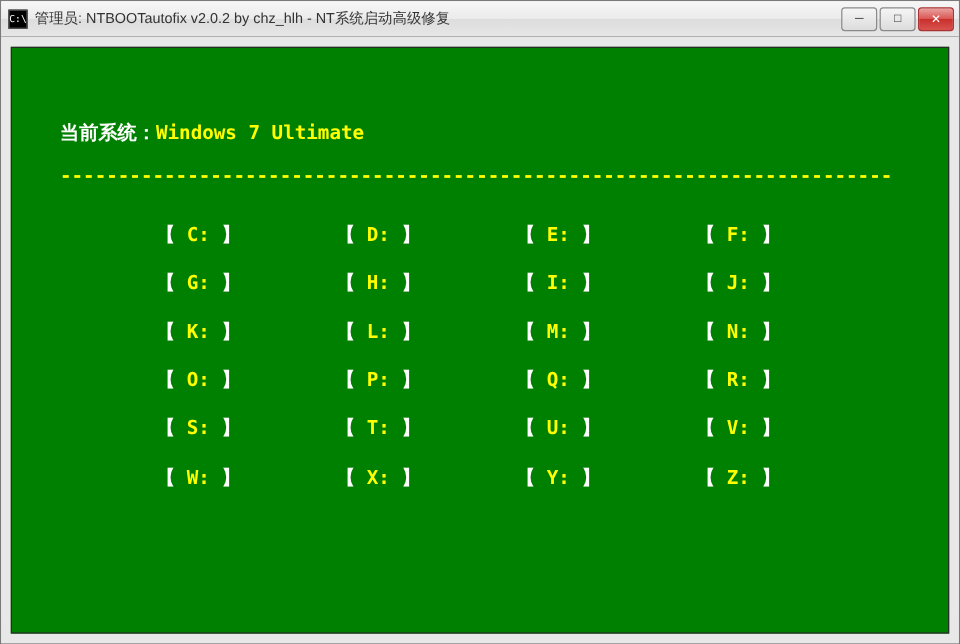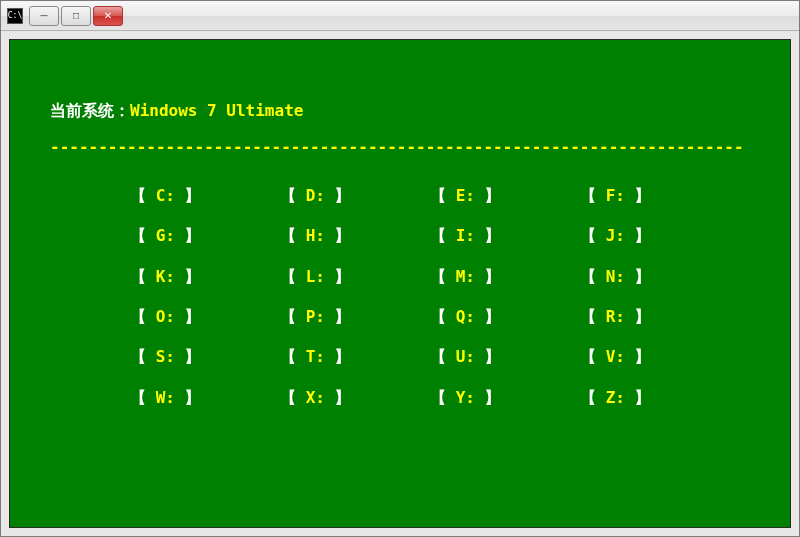--- a/index.html
+++ b/index.html
@@ -114,20 +114,21 @@
     }
     .bracket { color: #ffffff; }
     .drive-letter { color: #ffff00; }
   </style>
 </head>
 <body>
 
 <div class="window">
   <div class="titlebar">
     <div class="title-icon">C:\</div>
+    <div class="title-text">管理员:  NTBOOTautofix v2.0.2 by chz_hlh - NT系统启动高级修复</div>
     <div class="window-controls">
       <div class="win-btn">─</div>
       <div class="win-btn">□</div>
       <div class="win-btn close">✕</div>
     </div>
   </div>
   <div class="client">
     <div class="console">
       <div class="line1">
         <span>当前系统：</span><span class="os-name">Windows 7 Ultimate</span>

